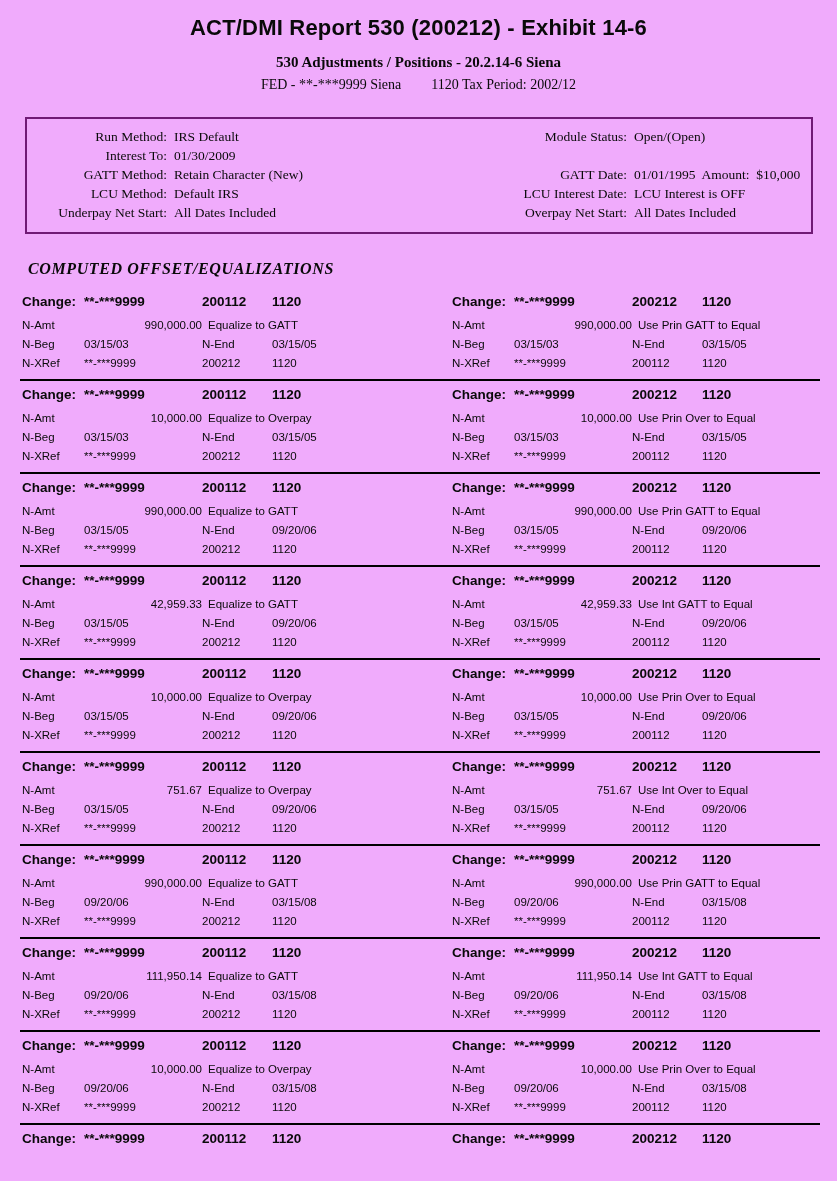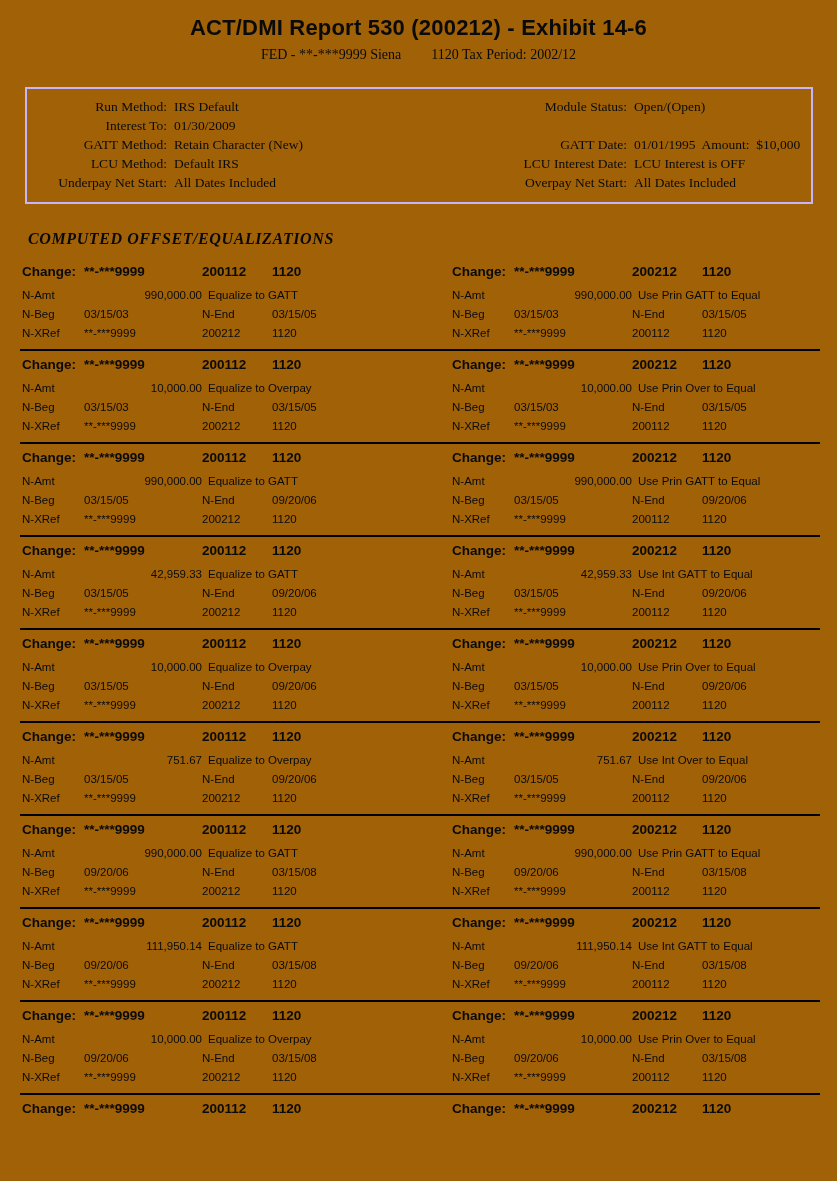--- a/index.html
+++ b/index.html
@@ -1,37 +1,37 @@
 <!DOCTYPE html>
 <html><head>
 <meta charset="utf-8">
 <style>
   html,body { margin:0; padding:0; background:#e8e8e8; }
   .page {
     position:relative; width:837px; height:1181px; margin:0 auto;
-    background:#a16207; color:#0a0a0a; overflow:hidden;
+    background:#f0abfc; color:#0a0a0a; overflow:hidden;
     font-family:"Liberation Sans", sans-serif;
   }
   
   .report-title {
     margin-top:15px; text-align:center;
     font:bold 22px "Liberation Sans", sans-serif; letter-spacing:0.2px;
   }
   .report-subtitle {
     margin-top:13px; text-align:center;
     font:bold 15px "Liberation Serif", serif;
   }
   .fed-line {
     margin-top:6px; text-align:center;
     font:14px "Liberation Serif", serif;
   }
   .fed-line .gap { display:inline-block; width:30px; }
   
   .summary-box {
-    margin:24px 24px 0 25px; border:2px solid #c4b5fd;
+    margin:24px 24px 0 25px; border:2px solid #701a75;
     padding:8px 0 10px; display:flex;
     font:13.5px "Liberation Serif", serif;
   }
   .sb-half { display:flex; flex-direction:column; }
   .sb-left  { width:440px; }
   .sb-right { flex:1; }
   .sb-row { display:flex; min-height:19px; line-height:19px; }
   .sb-left  .sb-label { width:140px; text-align:right; }
   .sb-right .sb-label { width:160px; text-align:right; }
   .sb-value { margin-left:7px; white-space:pre; }
@@ -63,20 +63,21 @@
   .c2pad { padding-left:4px; }
   .amt { text-align:right; }
   .desc { grid-column:3 / 5; padding-left:6px; }
 </style>
 </head>
 <body>
 
 <div class="page">
 
   <div class="report-title">ACT/DMI Report 530 (200212) - Exhibit 14-6</div>
+  <div class="report-subtitle">530 Adjustments / Positions - 20.2.14-6 Siena</div>
   <div class="fed-line"><span>FED - **-***9999 Siena</span><span class="gap"></span><span>1120 Tax Period: 2002/12</span></div>
 
   <div class="summary-box">
     <div class="sb-half sb-left">
       <div class="sb-row">
           <span class="sb-label">Run Method:</span>
           <span class="sb-value">IRS Default</span>
         </div>
       <div class="sb-row">
           <span class="sb-label">Interest To:</span>

